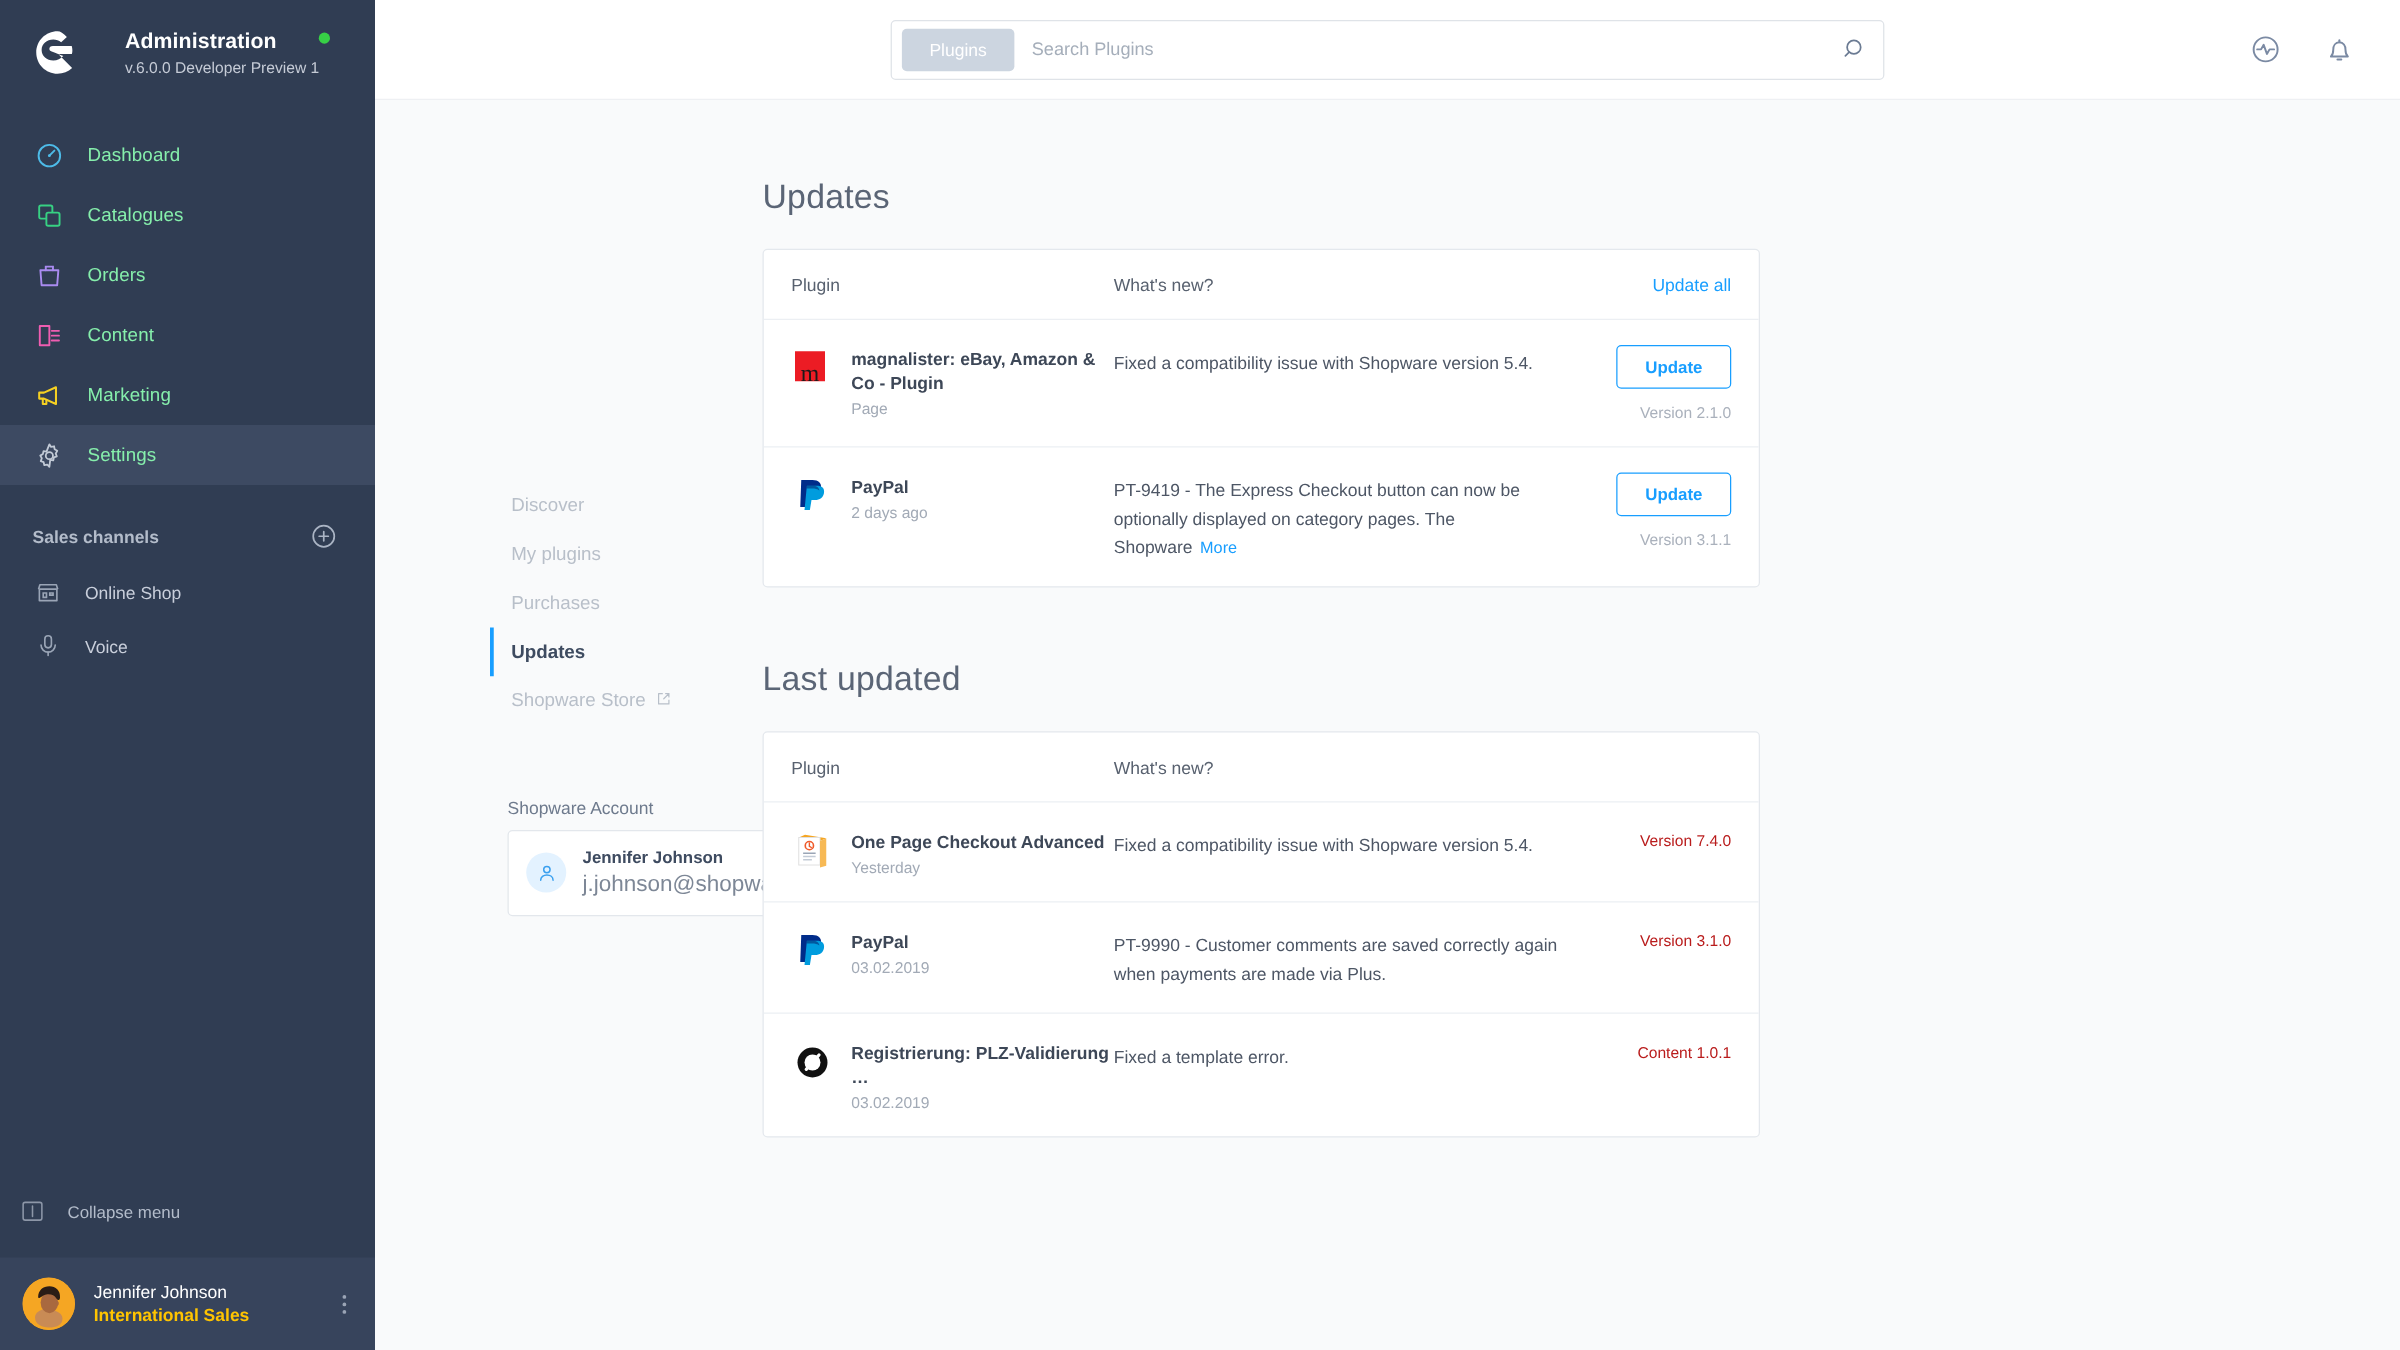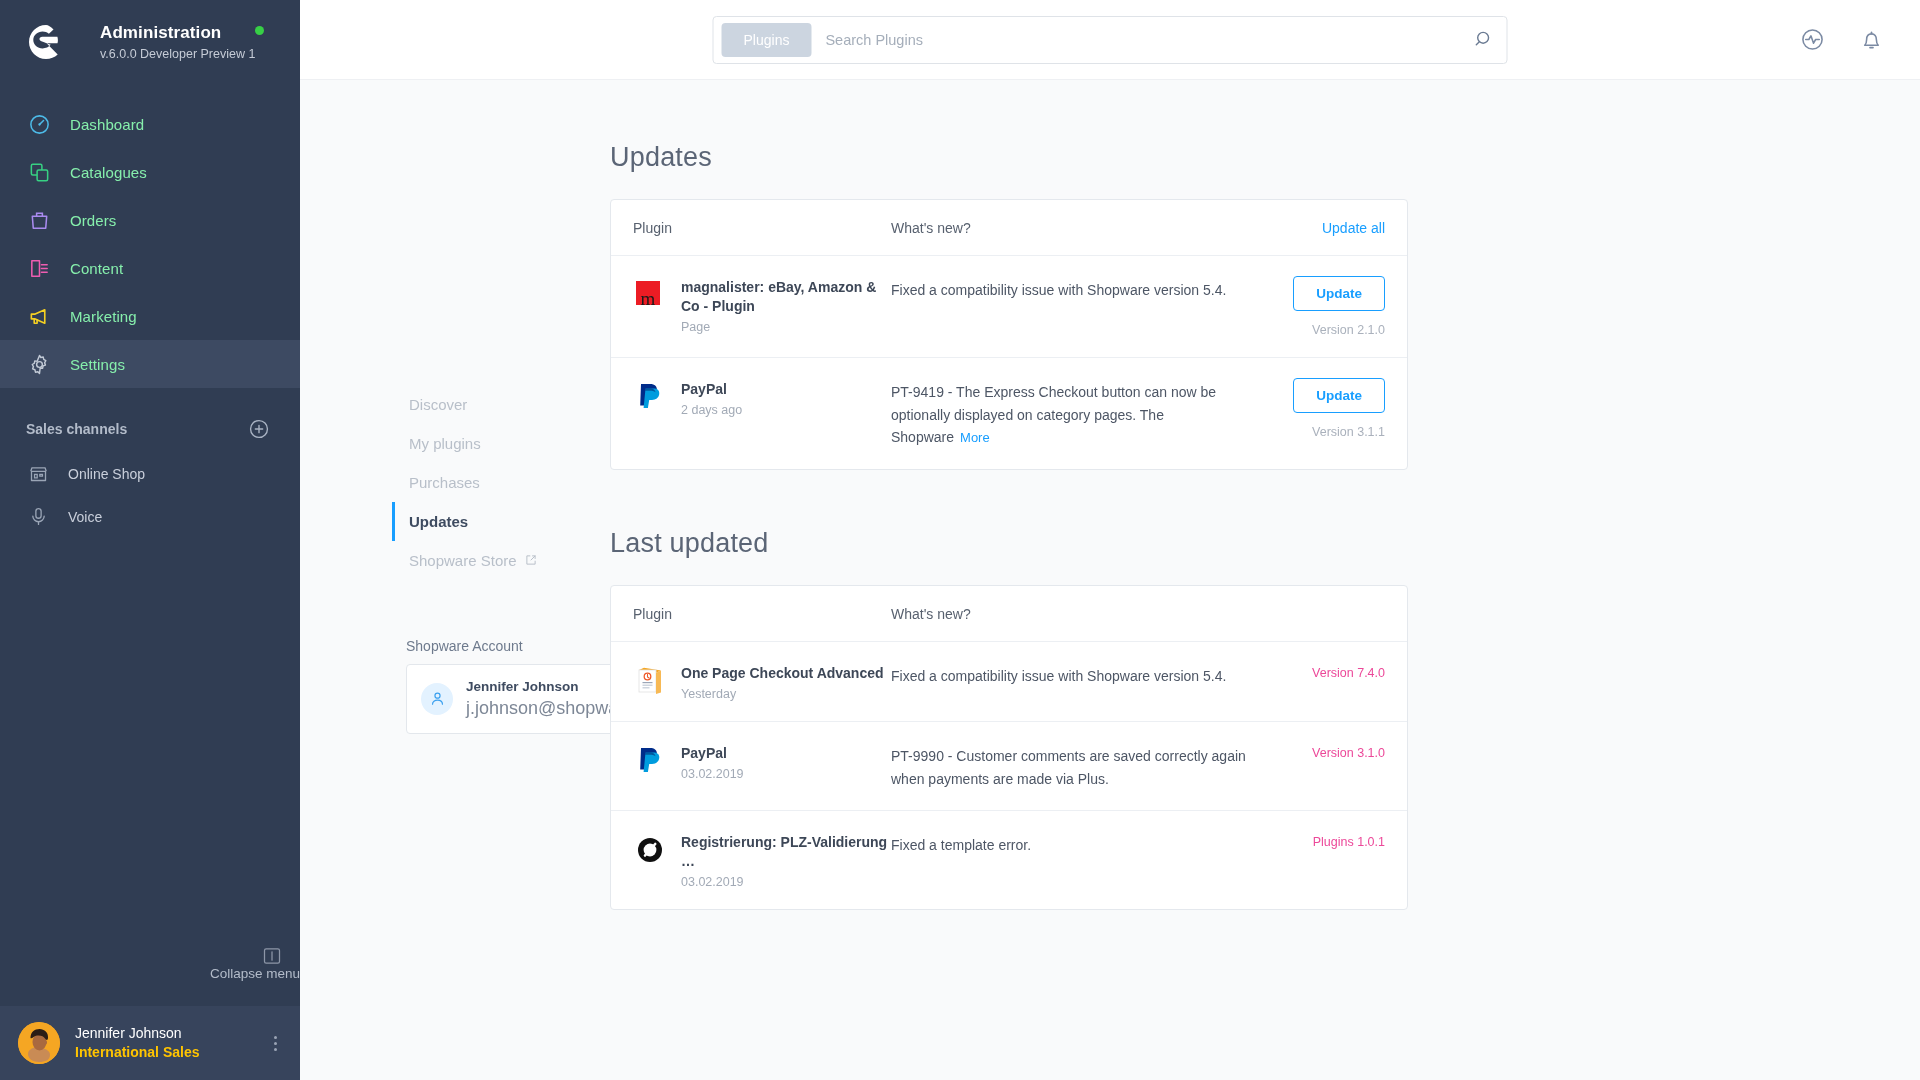--- a/index.html
+++ b/index.html
@@ -54,24 +54,23 @@
     display: flex; align-items: center;
     height: 43px; padding-left: 26px; cursor: pointer;
   }
   .channel-icon { width: 24px; height: 24px; margin-right: 18px; flex-shrink: 0;
                   display: flex; align-items: center; justify-content: center; }
   .channel-label { color: #c9cfdb; font-size: 14px; }
 
   .sidebar-spacer { flex: 1; }
 
   .collapse-row {
-    display: flex; align-items: flex-end;
-    height: 46px; padding-left: 40px; cursor: pointer;
+    display: flex; align-items: center;
+    height: 46px; padding-left: 16px; cursor: pointer;
     margin-bottom: 14px;
-    flex-direction: column;
   }
   .collapse-icon { width: 20px; height: 20px; margin-right: 18px; flex-shrink: 0; }
   .collapse-label { color: #b3bcca; font-size: 13.5px; }
 
   .profile {
     display: flex; align-items: center;
     background: #37445c; height: 74px;
     padding: 0 16px 0 18px; cursor: pointer;
   }
   .avatar {
@@ -206,21 +205,21 @@
   .new-text { font-size: 14px; color: #4d5665; line-height: 1.62; }
   .more-link { color: #189eff; font-size: 13px; margin-left: 6px; cursor: pointer; }
   .row-action { width: 118px; display: flex; flex-direction: column; align-items: flex-end; }
   .btn-ghost {
     border: 1px solid #189eff; color: #189eff; background: #fff;
     border-radius: 4px; font-size: 13.5px; font-weight: bold;
     padding: 9px 22px; cursor: pointer;
     font-family: "Liberation Sans", sans-serif;
   }
   .ver { font-size: 12.5px; color: #aab1bc; margin-top: 12px; white-space: nowrap; }
-  .ver-only { width: 118px; text-align: right; font-size: 12.5px; color: #ec4899; padding-top: 4px; white-space: nowrap; }
+  .ver-only { width: 118px; text-align: right; font-size: 12.5px; color: #b91c1c; padding-top: 4px; white-space: nowrap; }
 </style>
 </head>
 <body>
 
 <div class="app">
 
   <aside class="sidebar">
 
     <div class="brand">
       <span class="brand-logo">
@@ -564,21 +563,21 @@
                   </svg>
                 </span>
                 <span class="plugin-meta">
                   <span class="plugin-name">Registrierung: PLZ-Validierung …</span>
                   <span class="plugin-date" style="display:block">03.02.2019</span>
                 </span>
               </div>
               <div class="row-new">
                 <span class="new-text">Fixed a template error.</span>
               </div>
-              <div class="ver-only">Plugins 1.0.1</div>
+              <div class="ver-only">Content 1.0.1</div>
             </div>
           </div>
 
         </div>
       </div>
     </div>
   </section>
 </div>
 
 </body></html>

